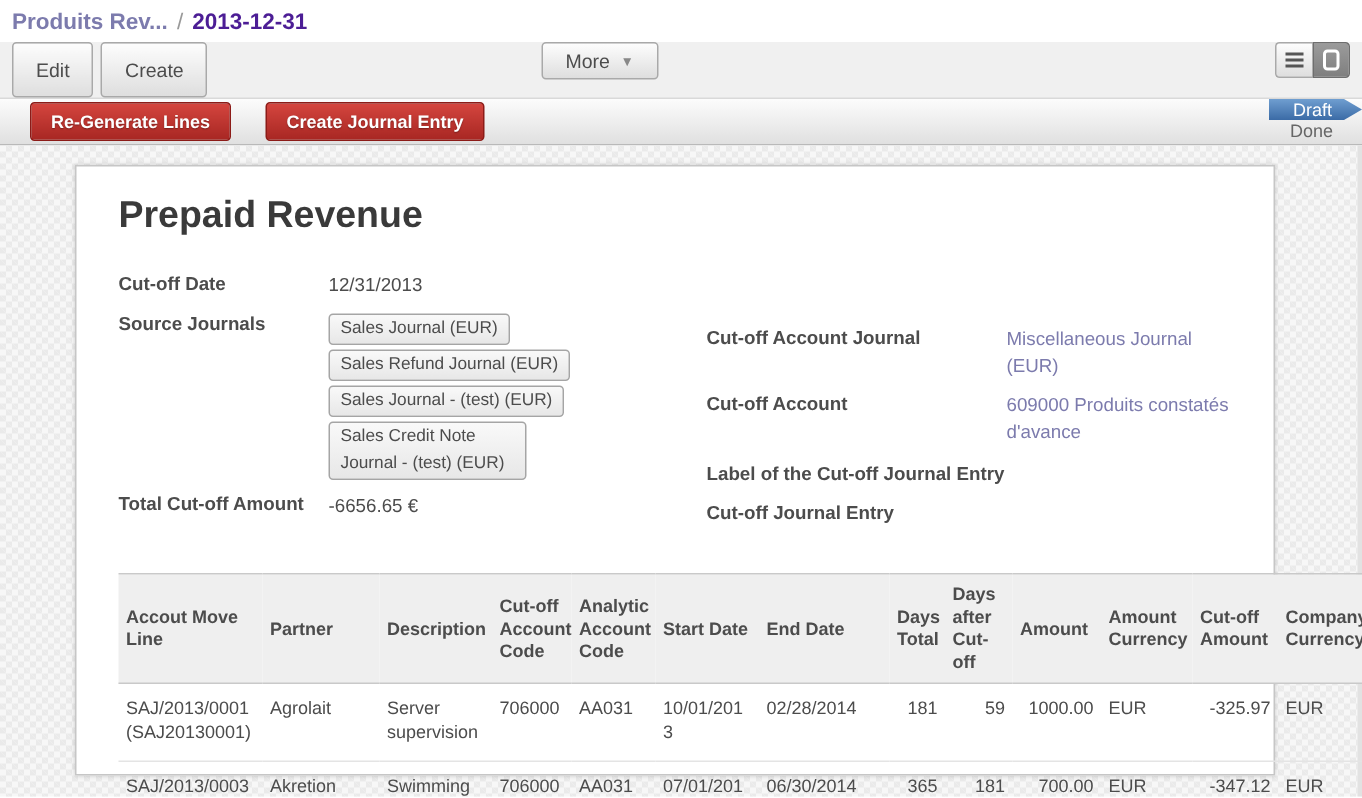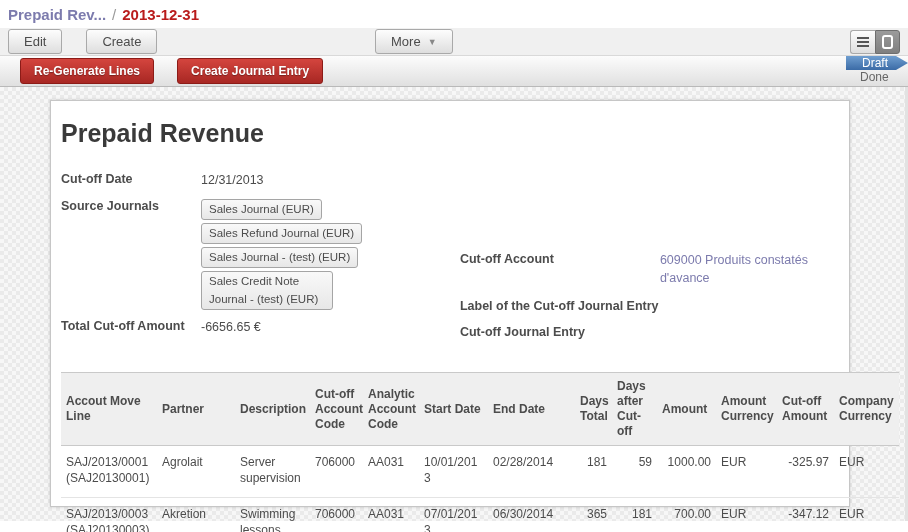--- a/index.html
+++ b/index.html
@@ -15,47 +15,45 @@
     height: 28px;
     display: flex;
     align-items: center;
     padding-left: 8px;
     background: #fff;
     font-size: 15px;
     font-weight: bold;
   }
   .crumb-link { color: #7c7bad; cursor: pointer; }
   .crumb-sep { color: #999; margin: 0 6px; font-weight: normal; }
-  .crumb-current { color: #b91c1c; }
+  .crumb-current { color: #4c1d95; }
 
   
   .actions-row {
-    height: 28px;
+    height: 38px;
     background: #f0f0f0;
     border-bottom: 1px solid #d9d9d9;
     display: flex;
-    align-items: center;
     padding: 0 8px;
     position: relative;
-    gap: 19px;
   }
   .btn {
     display: inline-flex;
     align-items: center;
     padding: 4px 15px;
     background: linear-gradient(#fdfdfd, #dedede);
     border: 1px solid #a9a9a9;
     border-radius: 3px;
     font-size: 13px;
     color: #4c4c4c;
     margin-right: 5px;
     cursor: pointer;
     white-space: nowrap;
   }
-  .btn-more { position: absolute; left: 375px; }
+  .btn-more { position: absolute; left: 361px; }
   .caret { font-size: 9px; color: #888; margin-left: 7px; }
 
   .view-switcher { margin-left: auto; display: flex; }
   .switch-btn {
     width: 25px; height: 24px;
     display: flex; align-items: center; justify-content: center;
     border: 1px solid #a9a9a9;
     background: linear-gradient(#fdfdfd, #dedede);
     cursor: pointer;
   }
@@ -114,21 +112,21 @@
     background-size: 8px 8px;
     background-position: 0 0, 4px 4px;
   }
   .sheet {
     margin-left: 50px;
     width: 800px;
     height: 407px;
     background: #fff;
     border: 1px solid #c6c6c6;
     box-shadow: 0 0 3px rgba(0,0,0,.18);
-    padding: 18px 10px;
+    padding: 18px 28px;
     position: relative;
   }
   .sheet-title { font-size: 25px; font-weight: bold; color: #3a3a3a; margin-bottom: 22px; }
 
   .form-grid { display: flex; align-items: flex-end; }
   .form-col-left { width: 402px; }
   .form-col-right { width: 382px; }
   .field-row { display: flex; margin-bottom: 7px; }
   .field-label { font-size: 12.5px; font-weight: bold; color: #4c4c4c; padding-top: 2px; }
   .form-col-left .field-label { width: 140px; }
@@ -174,21 +172,21 @@
     vertical-align: top;
     line-height: 1.35;
     overflow-wrap: break-word;
   }
   .num { text-align: right; }
 </style>
 </head>
 <body>
 
 <div class="breadcrumb-row">
-  <span class="crumb-link">Prepaid Rev...</span>
+  <span class="crumb-link">Produits Rev...</span>
   <span class="crumb-sep">/</span>
   <span class="crumb-current">2013-12-31</span>
 </div>
 
 <div class="actions-row">
   <span class="btn">Edit</span>
   <span class="btn">Create</span>
   <span class="btn btn-more">
     <span>More</span>
     <span class="caret">▼</span>
@@ -233,20 +231,24 @@
             </span>
           </span>
         </div>
         <div class="field-row row-gap">
           <span class="field-label">Total Cut-off Amount</span>
           <span class="field-value">-6656.65 €</span>
         </div>
       </div>
 
       <div class="form-col-right">
+        <div class="field-row">
+          <span class="field-label">Cut-off Account Journal</span>
+          <span class="field-value link-value">Miscellaneous Journal (EUR)</span>
+        </div>
         <div class="field-row row-gap">
           <span class="field-label">Cut-off Account</span>
           <span class="field-value link-value">609000 Produits constatés d'avance</span>
         </div>
         <div class="field-row row-gap">
           <span class="field-label">Label of the Cut-off Journal Entry</span>
         </div>
         <div class="field-row">
           <span class="field-label">Cut-off Journal Entry</span>
           <span class="field-value"></span>

